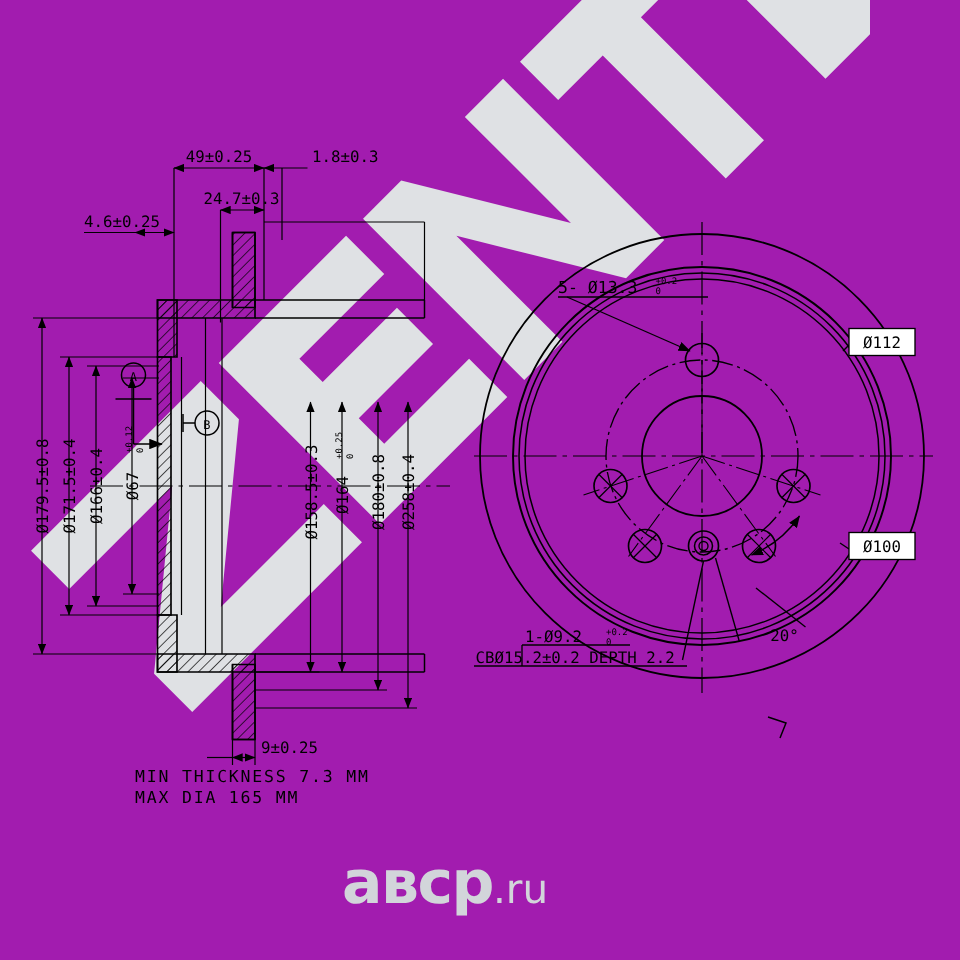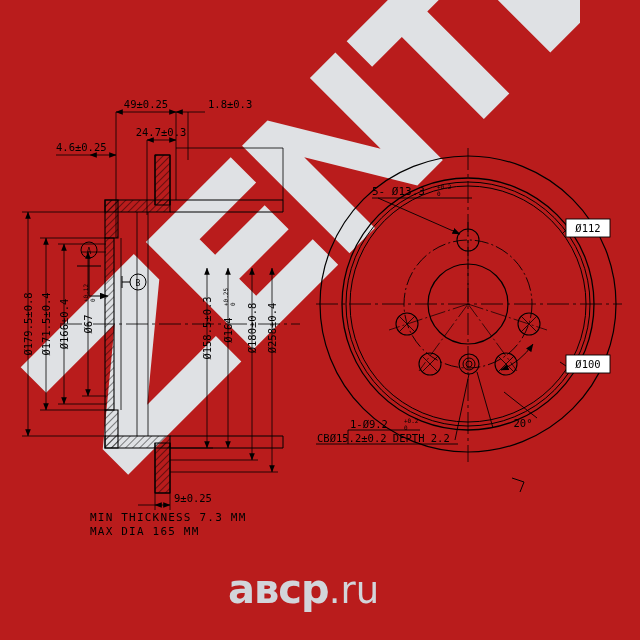--- a/index.html
+++ b/index.html
@@ -1,25 +1,25 @@
 <!DOCTYPE html>
 <html><head>
 <meta charset="utf-8">
 <style>
   html,body{margin:0;padding:0;background:#ffffff;}
   body{width:640px;height:640px;overflow:hidden;
        font-family:"DejaVu Sans Mono","Liberation Mono",monospace;}
-  #stage{position:relative;width:640px;height:640px;background:#b91c1c;}
+  #stage{position:relative;width:640px;height:640px;background:#a21caf;}
   #stage svg{position:absolute;left:0;top:0;}
   .wm{position:absolute;pointer-events:none;}
   #wm-diag{left:30px;top:-10px;width:580px;height:620px;}
   #wm-foot{position:absolute;left:228px;top:566px;
            font-family:"DejaVu Sans","Liberation Sans",sans-serif;
            font-size:40px;font-weight:700;color:#d2d5da;letter-spacing:-1px;}
-  #wm-foot .ru{font-size:37px;font-weight:400;letter-spacing:0px;text-align:center;}
+  #wm-foot .ru{font-size:27px;font-weight:400;letter-spacing:0px;text-align:center;}
 </style>
 </head>
 <body>
 
 <div id="stage">
 
   <svg class="wm" id="wm-diag" viewBox="0 0 580 620">
     <g fill="#dfe1e4" transform="translate(300,300) rotate(-45) translate(-300,-300)">
 
       <polygon points="55,150 215,150 215,186 118,266 215,266 215,302 55,302 55,266 152,186 55,186"></polygon>

